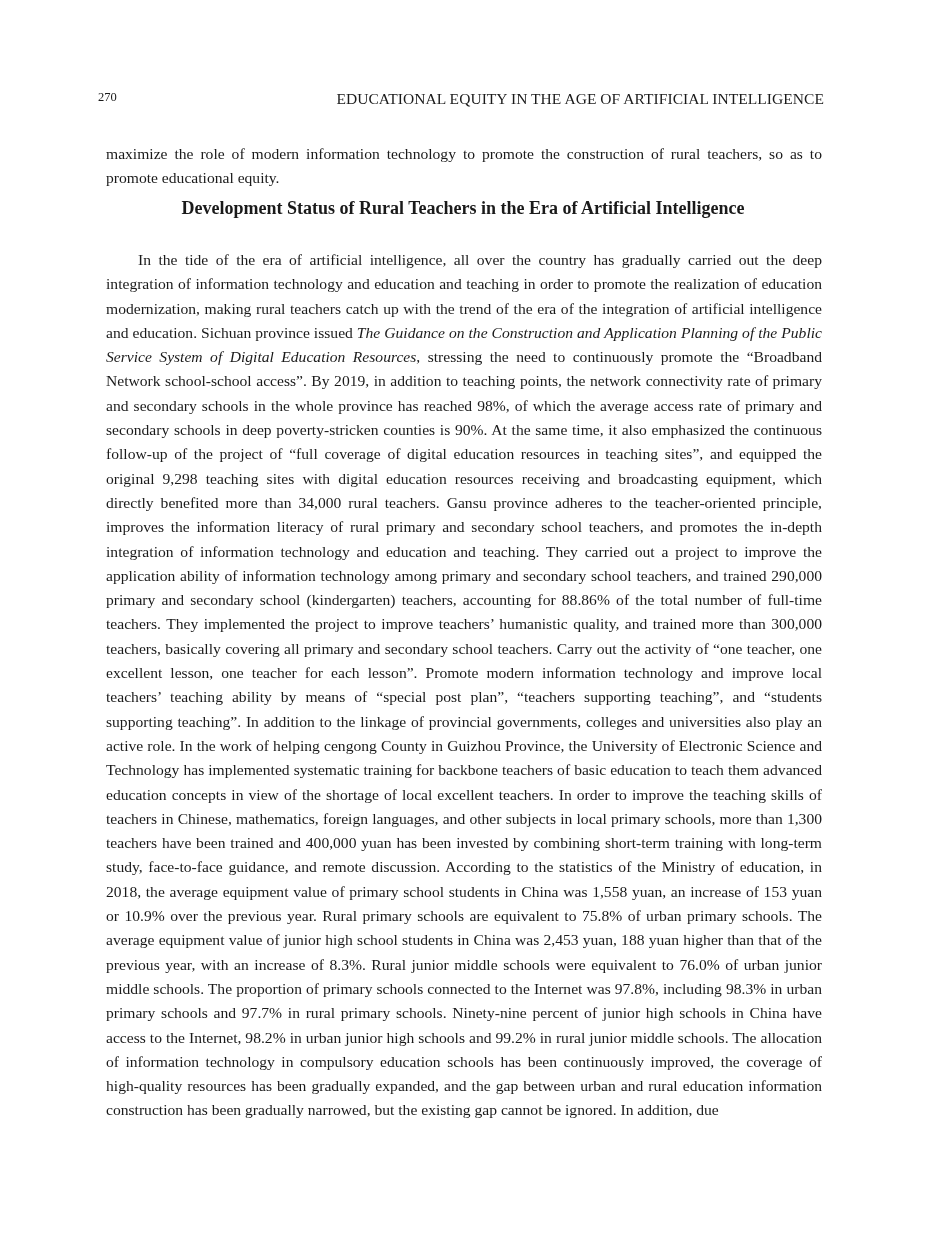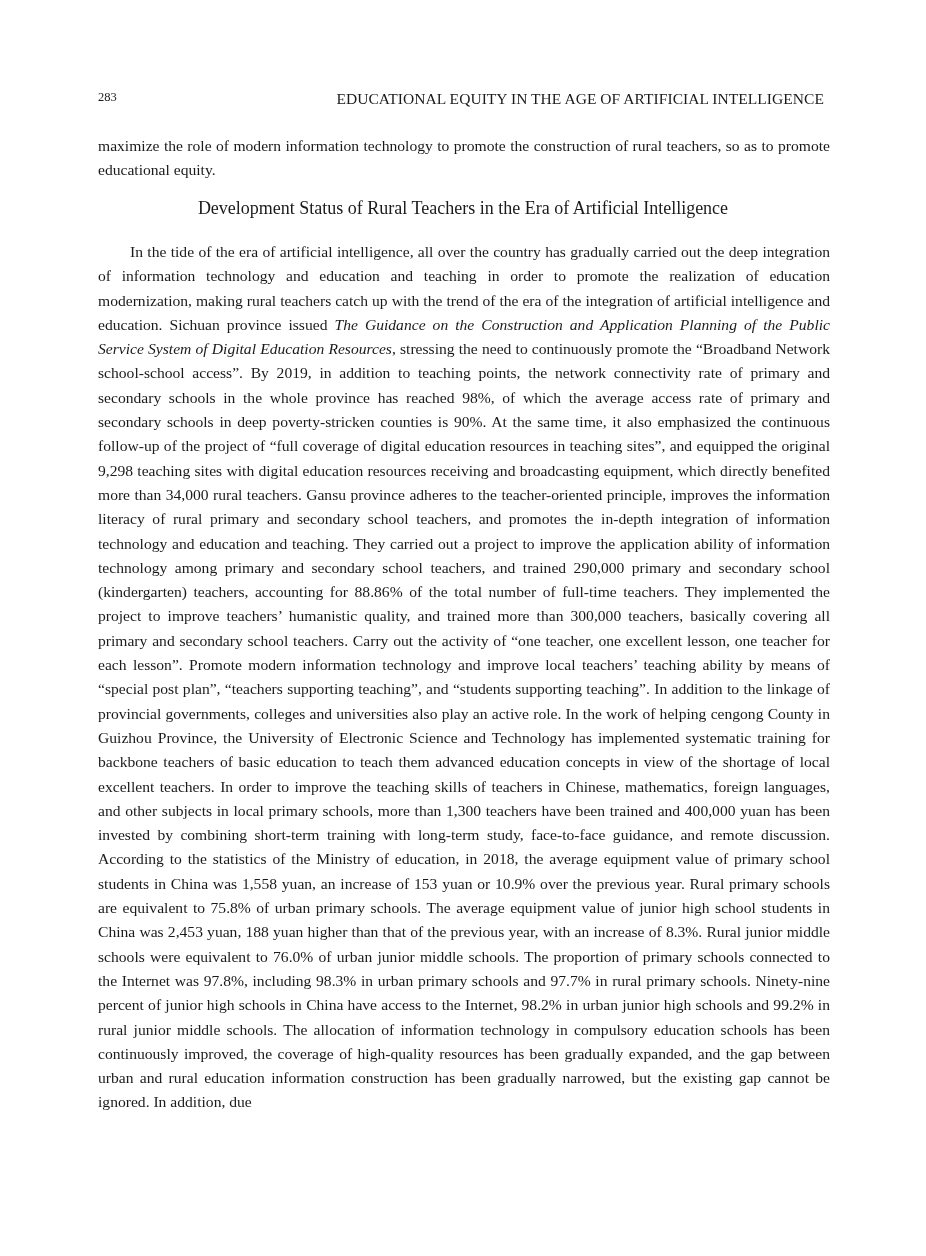--- a/index.html
+++ b/index.html
@@ -44,39 +44,39 @@
     }
     .cont-para {
       top: 134px;
     }
     .section-heading {
       position: absolute;
       left: 0;
       width: 926px;
       top: 196px;
       text-align: center;
-      font-weight: normal;
+      font-weight: bold;
       font-size: 18px;
       line-height: 24px;
     }
     .main-para {
       top: 240px;
       text-indent: 32px;
     }
     p {
-      margin: 0;
+      margin: 8px;
     }
     em {
       font-style: italic;
     }
   </style>
 </head>
 <body>
 
-<div class="page-number">283</div>
+<div class="page-number">270</div>
 <div class="running-head">EDUCATIONAL EQUITY IN THE AGE OF ARTIFICIAL INTELLIGENCE</div>
 
 <div class="body-block cont-para">
   <p>maximize the role of modern information technology to promote the construction of rural teachers, so as to promote educational equity.</p>
 </div>
 
 <h2 class="section-heading" style="margin:0;">Development Status of Rural Teachers in the Era of Artificial Intelligence</h2>
 
 <div class="body-block main-para">
   <p><span>In the tide of the era of artificial intelligence, all over the country has gradually carried out the deep integration of information technology and education and teaching in order to promote the realization of education modernization, making rural teachers catch up with the trend of the era of the integration of artificial intelligence and education. Sichuan province issued </span><em>The Guidance on the Construction and Application Planning of the Public Service System of Digital Education Resources</em><span>, stressing the need to continuously promote the “Broadband Network school-school access”. By 2019, in addition to teaching points, the network connectivity rate of primary and secondary schools in the whole province has reached 98%, of which the average access rate of primary and secondary schools in deep poverty-stricken counties is 90%. At the same time, it also emphasized the continuous follow-up of the project of “full coverage of digital education resources in teaching sites”, and equipped the original 9,298 teaching sites with digital education resources receiving and broadcasting equipment, which directly benefited more than 34,000 rural teachers. Gansu province adheres to the teacher-oriented principle, improves the information literacy of rural primary and secondary school teachers, and promotes the in-depth integration of information technology and education and teaching. They carried out a project to improve the application ability of information technology among primary and secondary school teachers, and trained 290,000 primary and secondary school (kindergarten) teachers, accounting for 88.86% of the total number of full-time teachers. They implemented the project to improve teachers’ humanistic quality, and trained more than 300,000 teachers, basically covering all primary and secondary school teachers. Carry out the activity of “one teacher, one excellent lesson, one teacher for each lesson”. Promote modern information technology and improve local teachers’ teaching ability by means of “special post plan”, “teachers supporting teaching”, and “students supporting teaching”. In addition to the linkage of provincial governments, colleges and universities also play an active role. In the work of helping cengong County in Guizhou Province, the University of Electronic Science and Technology has implemented systematic training for backbone teachers of basic education to teach them advanced education concepts in view of the shortage of local excellent teachers. In order to improve the teaching skills of teachers in Chinese, mathematics, foreign languages, and other subjects in local primary schools, more than 1,300 teachers have been trained and 400,000 yuan has been invested by combining short-term training with long-term study, face-to-face guidance, and remote discussion. According to the statistics of the Ministry of education, in 2018, the average equipment value of primary school students in China was 1,558 yuan, an increase of 153 yuan or 10.9% over the previous year. Rural primary schools are equivalent to 75.8% of urban primary schools. The average equipment value of junior high school students in China was 2,453 yuan, 188 yuan higher than that of the previous year, with an increase of 8.3%. Rural junior middle schools were equivalent to 76.0% of urban junior middle schools. The proportion of primary schools connected to the Internet was 97.8%, including 98.3% in urban primary schools and 97.7% in rural primary schools. Ninety-nine percent of junior high schools in China have access to the Internet, 98.2% in urban junior high schools and 99.2% in rural junior middle schools. The allocation of information technology in compulsory education schools has been continuously improved, the coverage of high-quality resources has been gradually expanded, and the gap between urban and rural education information construction has been gradually narrowed, but the existing gap cannot be ignored. In addition, due</span></p>

